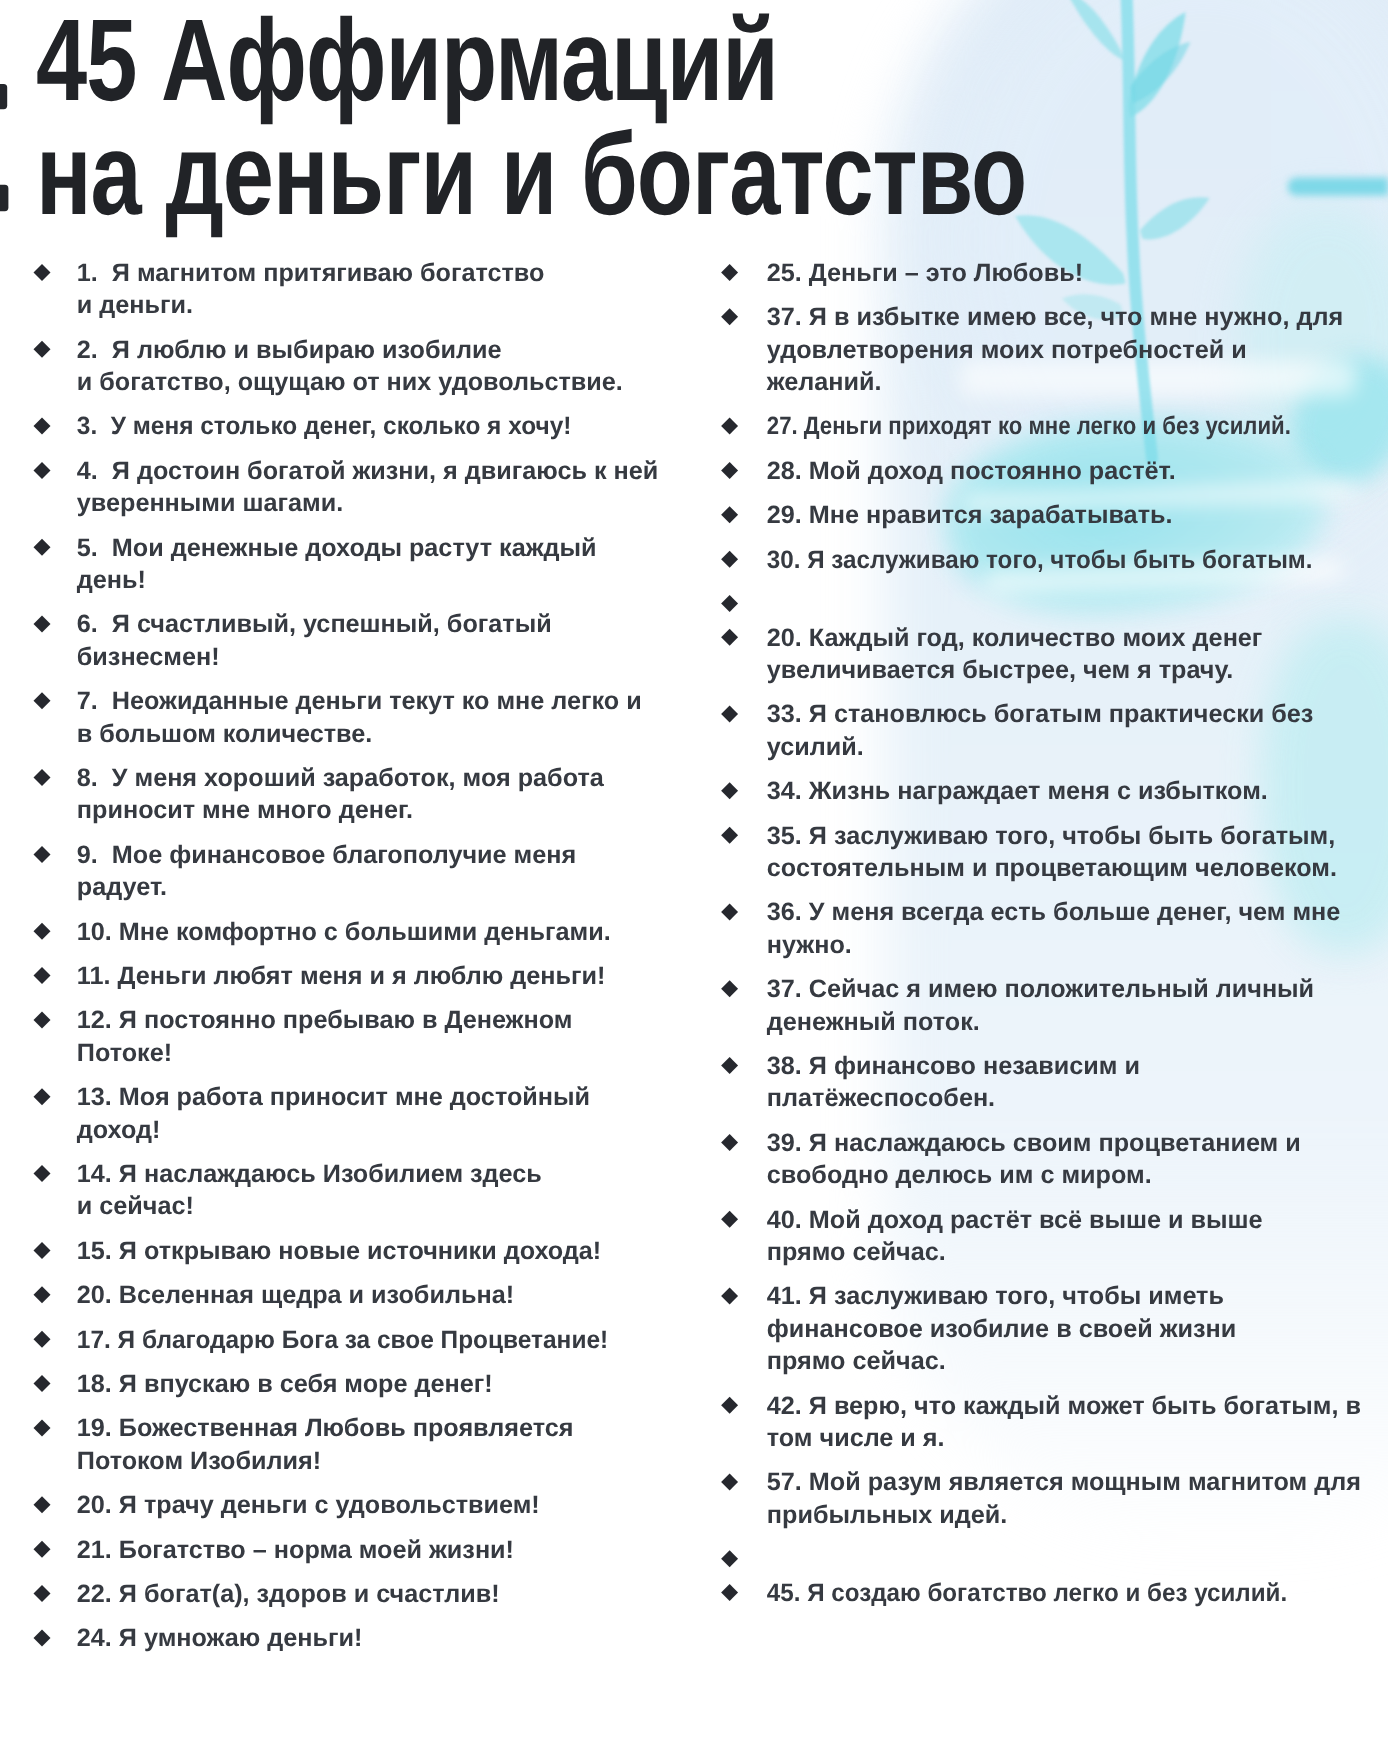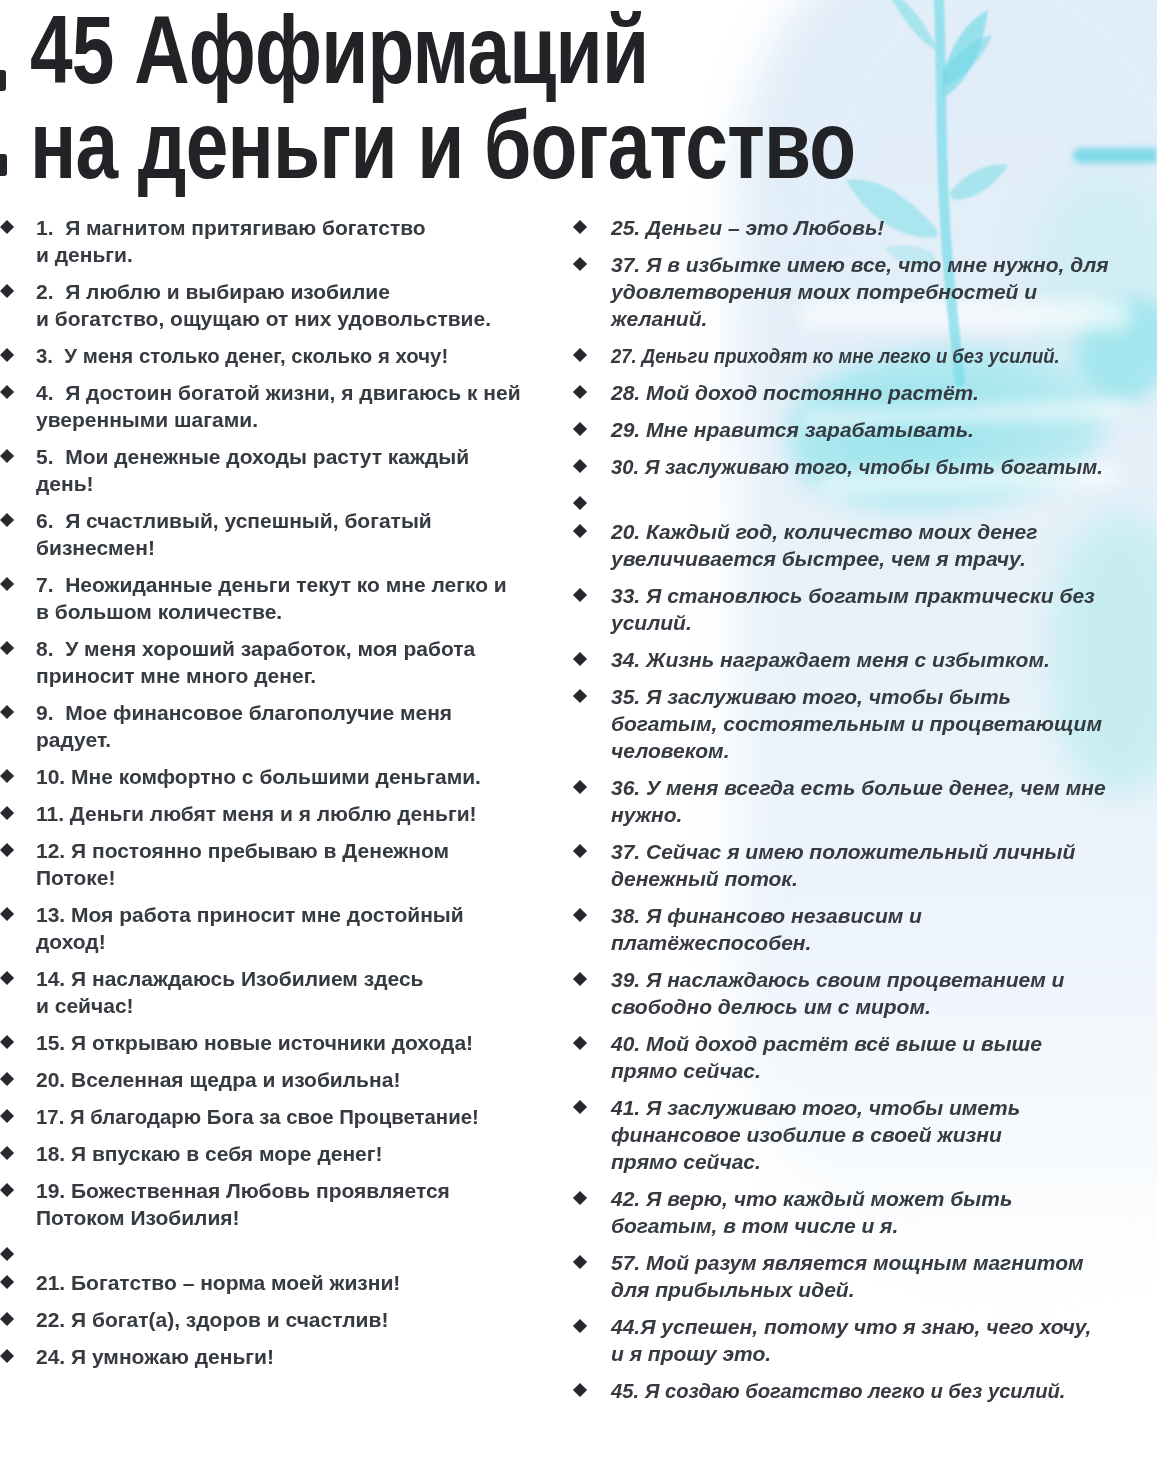--- a/index.html
+++ b/index.html
@@ -57,22 +57,22 @@
   .title{
     position:absolute;left:30px;top:2px;z-index:2;
     font-size:97px;font-weight:700;line-height:95px;letter-spacing:-1px;
     color:#212327;white-space:nowrap;
     transform:scaleX(.79);transform-origin:0 0;
   }
   
   .cols{position:absolute;left:0;top:214px;width:1157px;display:flex;z-index:2;}
   ul.col{list-style:none;margin:0;padding:0;}
   .col-l{width:573px;padding-left:22px;box-sizing:border-box;}
-  .col-r{width:584px;padding-left:23px;box-sizing:border-box;font-style:italic;}
-  .item{display:flex;align-items:flex-start;margin:0 0 10px 0;}
+  .col-r{width:584px;padding-left:23px;box-sizing:border-box;}
+  .item{display:flex;align-items:flex-start;margin:0 0 10px 0;padding-left:28px;}
   .bullet{
     flex:none;width:10px;height:10px;background:#26282e;
     transform:rotate(45deg);margin:8px 0 0 2px;
   }
   .txt{
     flex:none;margin-left:24px;width:485px;
     font-size:21px;font-weight:700;line-height:27px;color:#363a41;
     white-space:pre-wrap;display:inline-block;transform-origin:0 50%;
   }
   .col-r .txt{width:498px;margin-left:26px;}
@@ -185,20 +185,21 @@
     <li class="item">
         <span class="bullet"></span>
         <span class="txt">18. Я впускаю в себя море денег!</span>
       </li>
     <li class="item">
         <span class="bullet"></span>
         <span class="txt">19. Божественная Любовь проявляется Потоком Изобилия!</span>
       </li>
     <li class="item">
         <span class="bullet"></span>
+        <span class="txt">20. Я трачу деньги с удовольствием!</span>
       </li>
     <li class="item">
         <span class="bullet"></span>
         <span class="txt">21. Богатство – норма моей жизни!</span>
       </li>
     <li class="item">
         <span class="bullet"></span>
         <span class="txt">22. Я богат(а), здоров и счастлив!</span>
       </li>
     <li class="item">
@@ -277,20 +278,19 @@
     <li class="item">
         <span class="bullet"></span>
         <span class="txt">42. Я верю, что каждый может быть богатым, в том числе и я.</span>
       </li>
     <li class="item">
         <span class="bullet"></span>
         <span class="txt">57. Мой разум является мощным магнитом для прибыльных идей.</span>
       </li>
     <li class="item">
         <span class="bullet"></span>
-        <span class="txt">44.Я успешен, потому что я знаю, чего хочу, и я прошу это.</span>
       </li>
     <li class="item">
         <span class="bullet"></span>
         <span class="txt s96">45. Я создаю богатство легко и без усилий.</span>
       </li>
   </ul>
 </div>
 
 </body></html>

